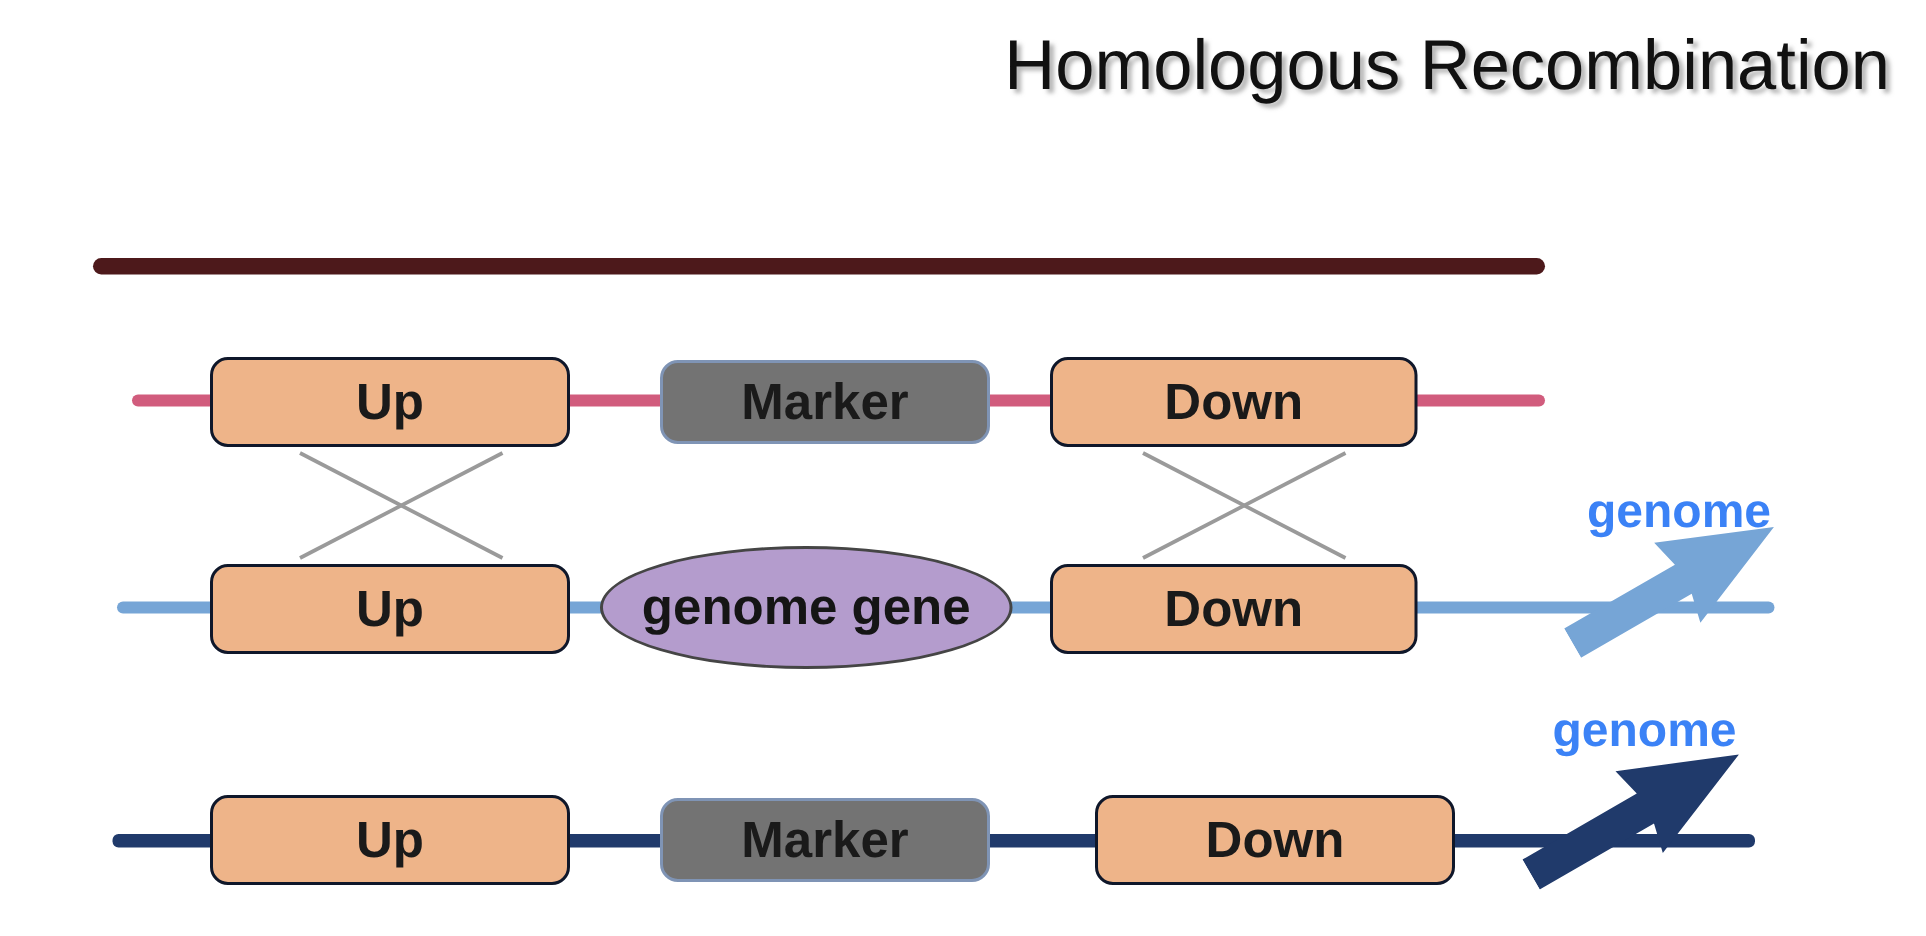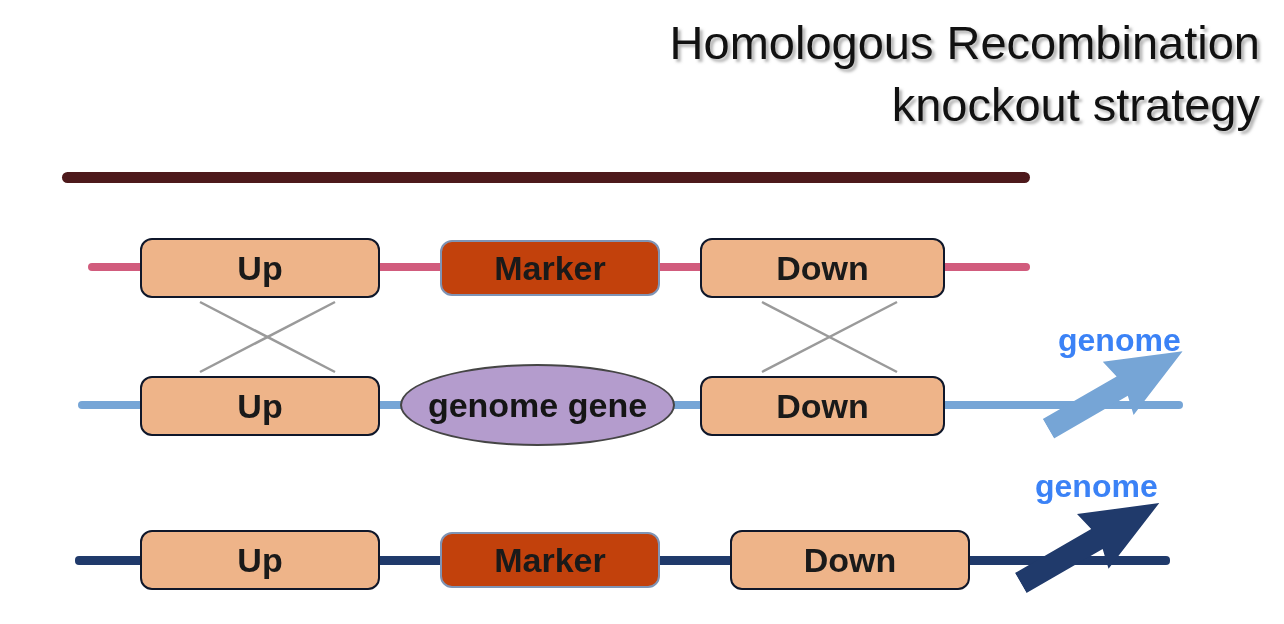--- a/index.html
+++ b/index.html
@@ -47,21 +47,21 @@
     font-weight:bold;
     color:#1a1a1a;
     border-radius:12px;
     box-sizing:border-box;
   }
   .homology{
     background:#eeb489;
     border:2px solid #0f172a;
   }
   .marker{
-    background:#c2410c;
+    background:#737373;
     border:2px solid #7f94b5;
   }
   .ellipse{
     position:absolute;
     z-index:3;
     display:flex;
     align-items:center;
     justify-content:center;
     font-size:34px;
     font-weight:bold;
@@ -90,21 +90,20 @@
     z-index:2;
   }
 </style>
 </head>
 <body>
 
 <div class="canvas">
 
   <div class="title">
     <div>Homologous Recombination</div>
-    <div>knockout strategy</div>
   </div>
   <div class="title-rule"></div>
 
   <svg class="cross-overlay" width="1284" height="624" viewBox="0 0 1284 624" xmlns="http://www.w3.org/2000/svg">
     <g stroke="#9a9a9a" stroke-width="2.5">
       <line x1="200" y1="302" x2="335" y2="372"></line>
       <line x1="335" y1="302" x2="200" y2="372"></line>
     </g>
     <g stroke="#9a9a9a" stroke-width="2.5">
       <line x1="762" y1="302" x2="897" y2="372"></line>

